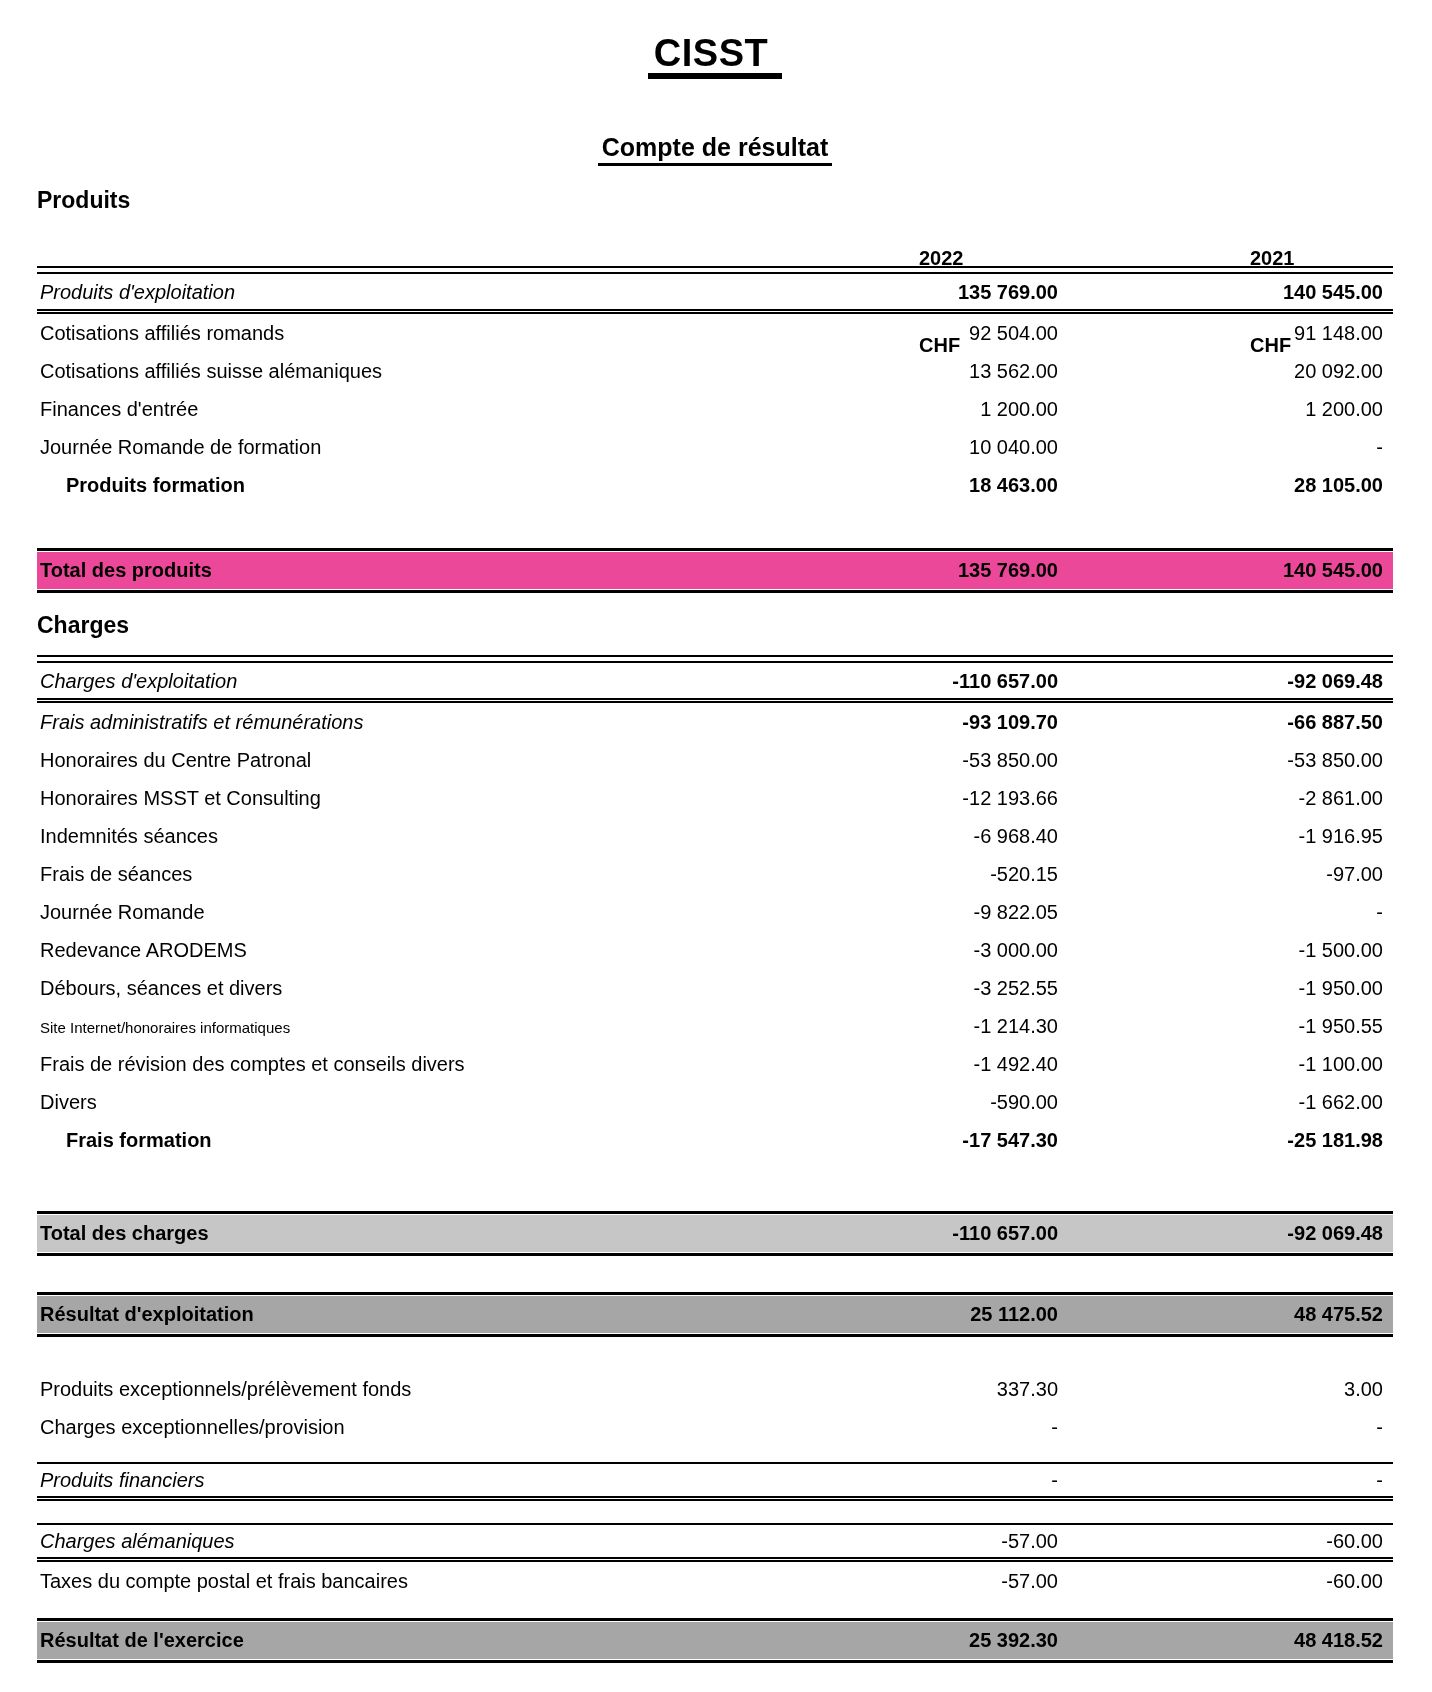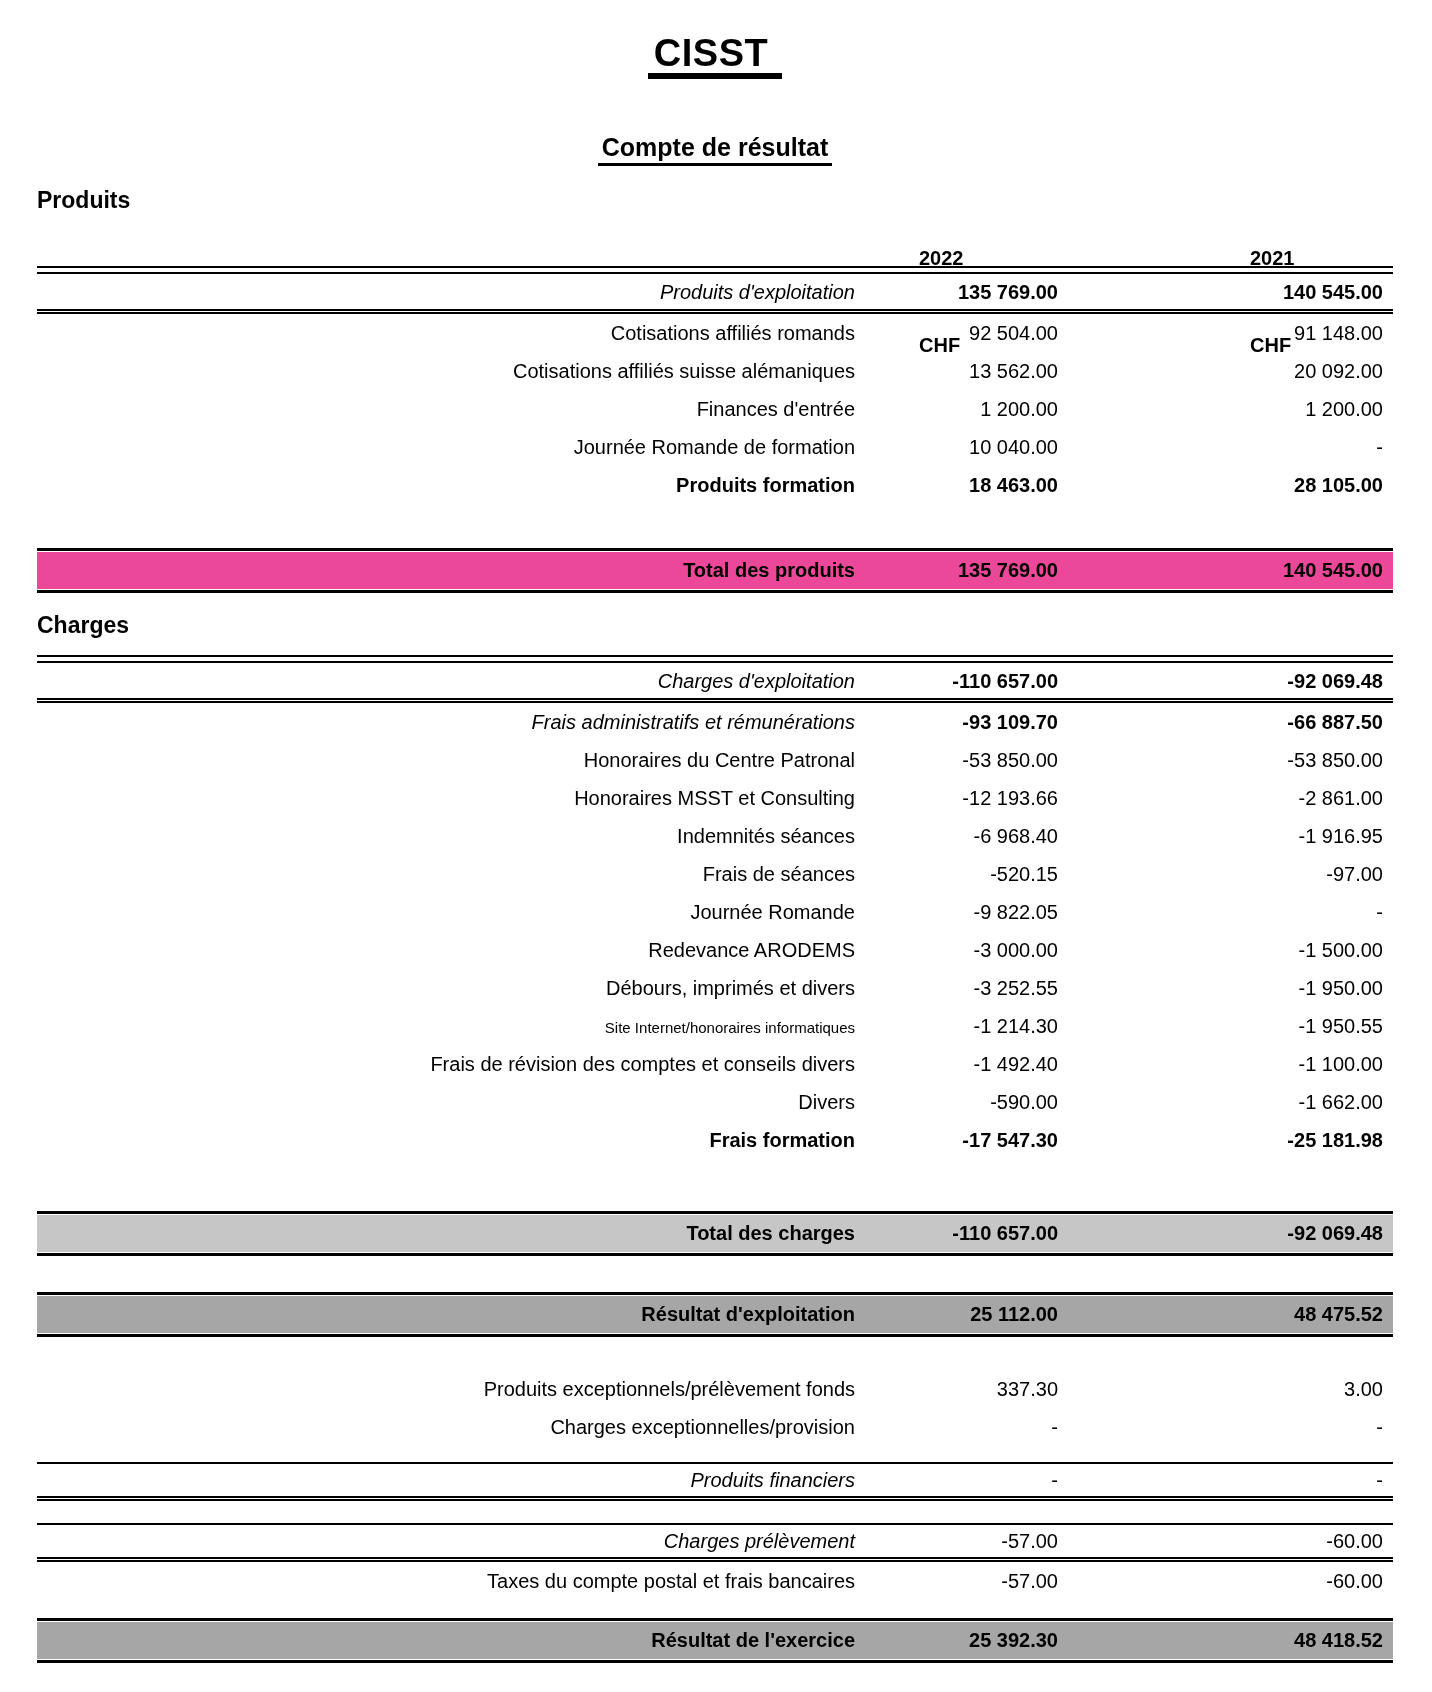--- a/index.html
+++ b/index.html
@@ -27,21 +27,21 @@
   .year-col { position: absolute; top: 0; font-size: 20px; font-weight: bold; line-height: 29px; white-space: pre; }
   .year-col.a { left: 882px; }
   .year-col.b { left: 1213px; }
   .heading-charges { margin-top: 18px; height: 28px; }
 
   .sep-double { height: 8px; border-top: 2px solid #000; border-bottom: 2px solid #000; }
   .sep-produits { margin-top: 22px; }
   .sep-charges  { margin-top: 16px; }
 
   .row { display: grid; grid-template-columns: 1fr 240px 298px; align-items: baseline; }
-  .row .lbl { padding-left: 3px; font-size: 20px; text-align: right; }
+  .row .lbl { padding-left: 3px; font-size: 20px; }
   .row .v  { text-align: right; font-size: 20px; white-space: pre; }
   .row .va { padding-right: 37px; }
   .row .vb { padding-right: 10px; }
 
   .data-row { line-height: 38px; height: 38px; }
   .data-row .lbl, .data-row .v { line-height: 38px; }
   .data-row.bold .lbl, .data-row.bold .v { font-weight: bold; margin-left: 26px; }
   .data-row .lbl.small { font-size: 15px; }
 
   .band { padding: 7px 0 5px; border-bottom: 5px double #000; }
@@ -170,21 +170,21 @@
       <span class="lbl">Journée Romande</span>
       <span class="v va">-9 822.05</span>
       <span class="v vb">-</span>
     </div>
     <div class="row data-row">
       <span class="lbl">Redevance ARODEMS</span>
       <span class="v va">-3 000.00</span>
       <span class="v vb">-1 500.00</span>
     </div>
     <div class="row data-row">
-      <span class="lbl">Débours, imprimés et divers</span>
+      <span class="lbl">Débours, séances et divers</span>
       <span class="v va">-3 252.55</span>
       <span class="v vb">-1 950.00</span>
     </div>
     <div class="row data-row">
       <span class="lbl small">Site Internet/honoraires informatiques</span>
       <span class="v va">-1 214.30</span>
       <span class="v vb">-1 950.55</span>
     </div>
     <div class="row data-row">
       <span class="lbl">Frais de révision des comptes et conseils divers</span>
@@ -228,21 +228,21 @@
     </div>
   </div>
 
   <div class="row band topline band-financiers-produits">
     <span class="lbl">Produits financiers</span>
     <span class="v va">-</span>
     <span class="v vb">-</span>
   </div>
 
   <div class="row band topline band-financiers-charges">
-    <span class="lbl">Charges prélèvement</span>
+    <span class="lbl">Charges alémaniques</span>
     <span class="v va">-57.00</span>
     <span class="v vb">-60.00</span>
   </div>
 
   <div class="row data-row">
     <span class="lbl">Taxes du compte postal et frais bancaires</span>
     <span class="v va">-57.00</span>
     <span class="v vb">-60.00</span>
   </div>
 

